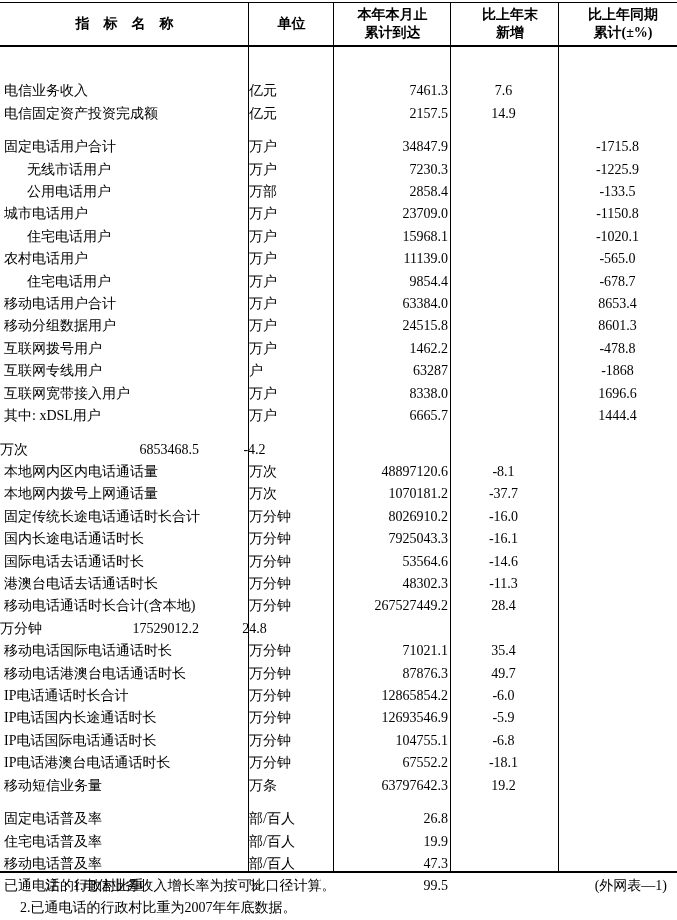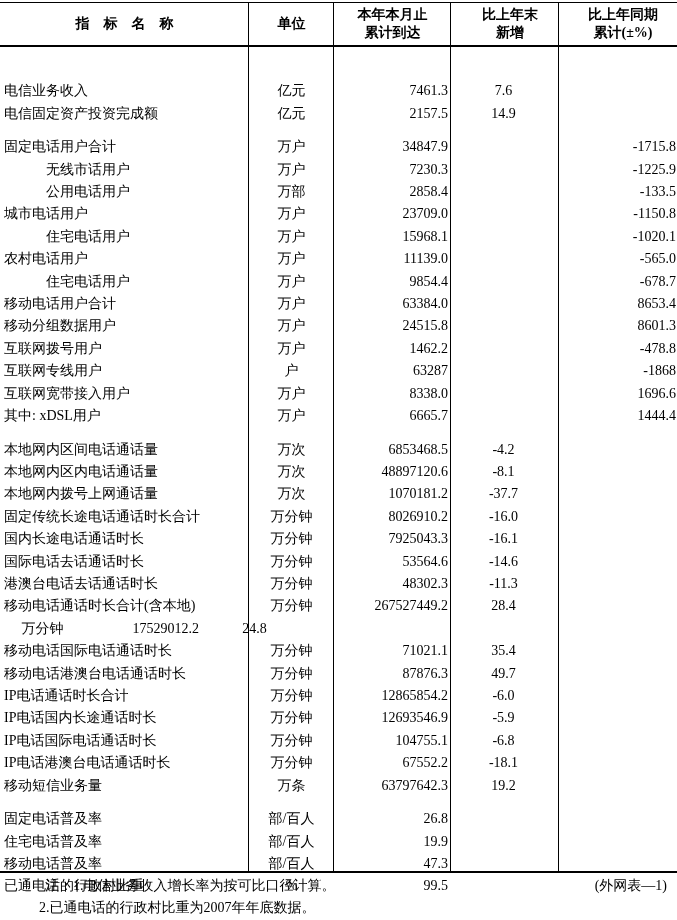--- a/index.html
+++ b/index.html
@@ -76,61 +76,60 @@
     white-space: nowrap;
   }
   .group-gap { height: 11.3px; }
   .c-ind {
     width: 249px;
     padding-left: 4px;
     box-sizing: border-box;
     overflow: hidden;
   }
   .c-ind.ind-1 { }
-  .c-ind.ind-2 { padding-left: 46px; }
+  .c-ind.ind-2 { padding-left: 27px; }
   .c-unit {
     width: 85px;
-    text-align: center;
   }
   .c-cum {
     width: 117px;
     text-align: right;
     padding-right: 3px;
     box-sizing: border-box;
   }
   .c-yoy {
     width: 108px;
     text-align: center;
     padding-right: 3px;
     box-sizing: border-box;
   }
   .c-net {
     width: 118px;
-    text-align: right;
+    text-align: center;
     padding-right: 1px;
     box-sizing: border-box;
   }
 
   
   .footer {
     position: absolute;
     top: 877px;
     left: 0;
     width: 677px;
   }
   .note-line1 {
     display: flex;
     justify-content: space-between;
     padding-left: 5px;
     padding-right: 10px;
     margin-left: 40px;
   }
   .note-line2 {
     margin-top: 4px;
-    padding-left: 39px;
+    padding-left: 20px;
   }
 </style>
 </head>
 <body>
 
 <div class="page">
 
   <div class="hline top"></div>
   <div class="hline hdr"></div>
   <div class="hline bottom"></div>
@@ -258,21 +257,20 @@
     </div>
       <div class="row">
       <div class="c-ind ind-1">其中: xDSL用户</div>
       <div class="c-unit">万户</div>
       <div class="c-cum">6665.7</div>
       <div class="c-yoy"></div>
       <div class="c-net">1444.4</div>
     </div>
       <div class="group-gap"></div>
       <div class="row">
-      <div class="c-ind">本地网内区间电话通话量</div>
       <div class="c-unit">万次</div>
       <div class="c-cum">6853468.5</div>
       <div class="c-yoy">-4.2</div>
       <div class="c-net"></div>
     </div>
       <div class="row">
       <div class="c-ind">本地网内区内电话通话量</div>
       <div class="c-unit">万次</div>
       <div class="c-cum">48897120.6</div>
       <div class="c-yoy">-8.1</div>

